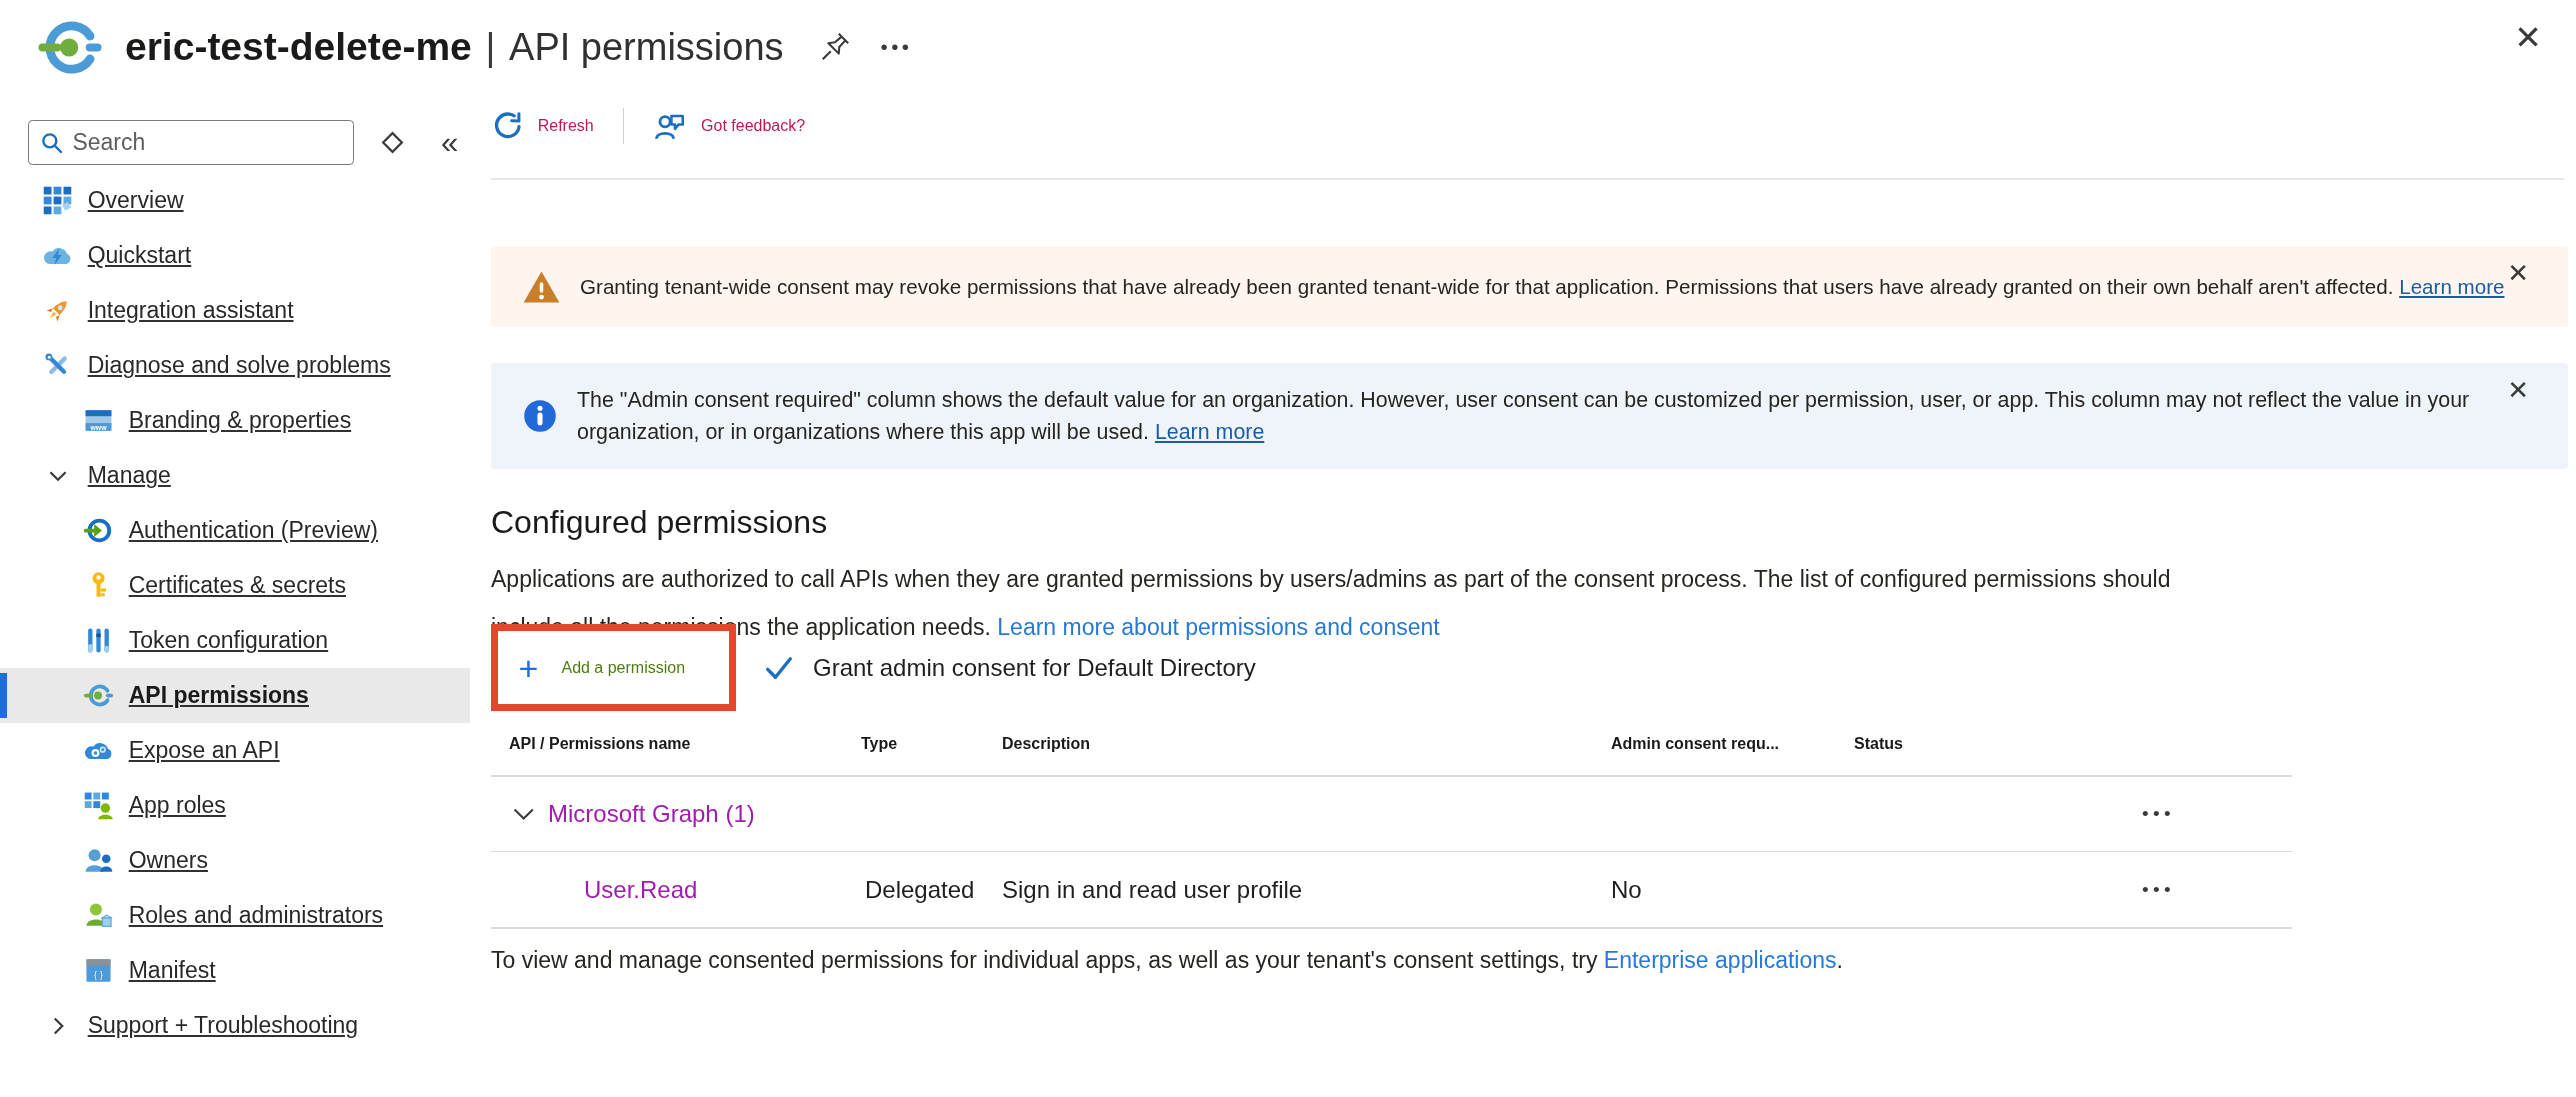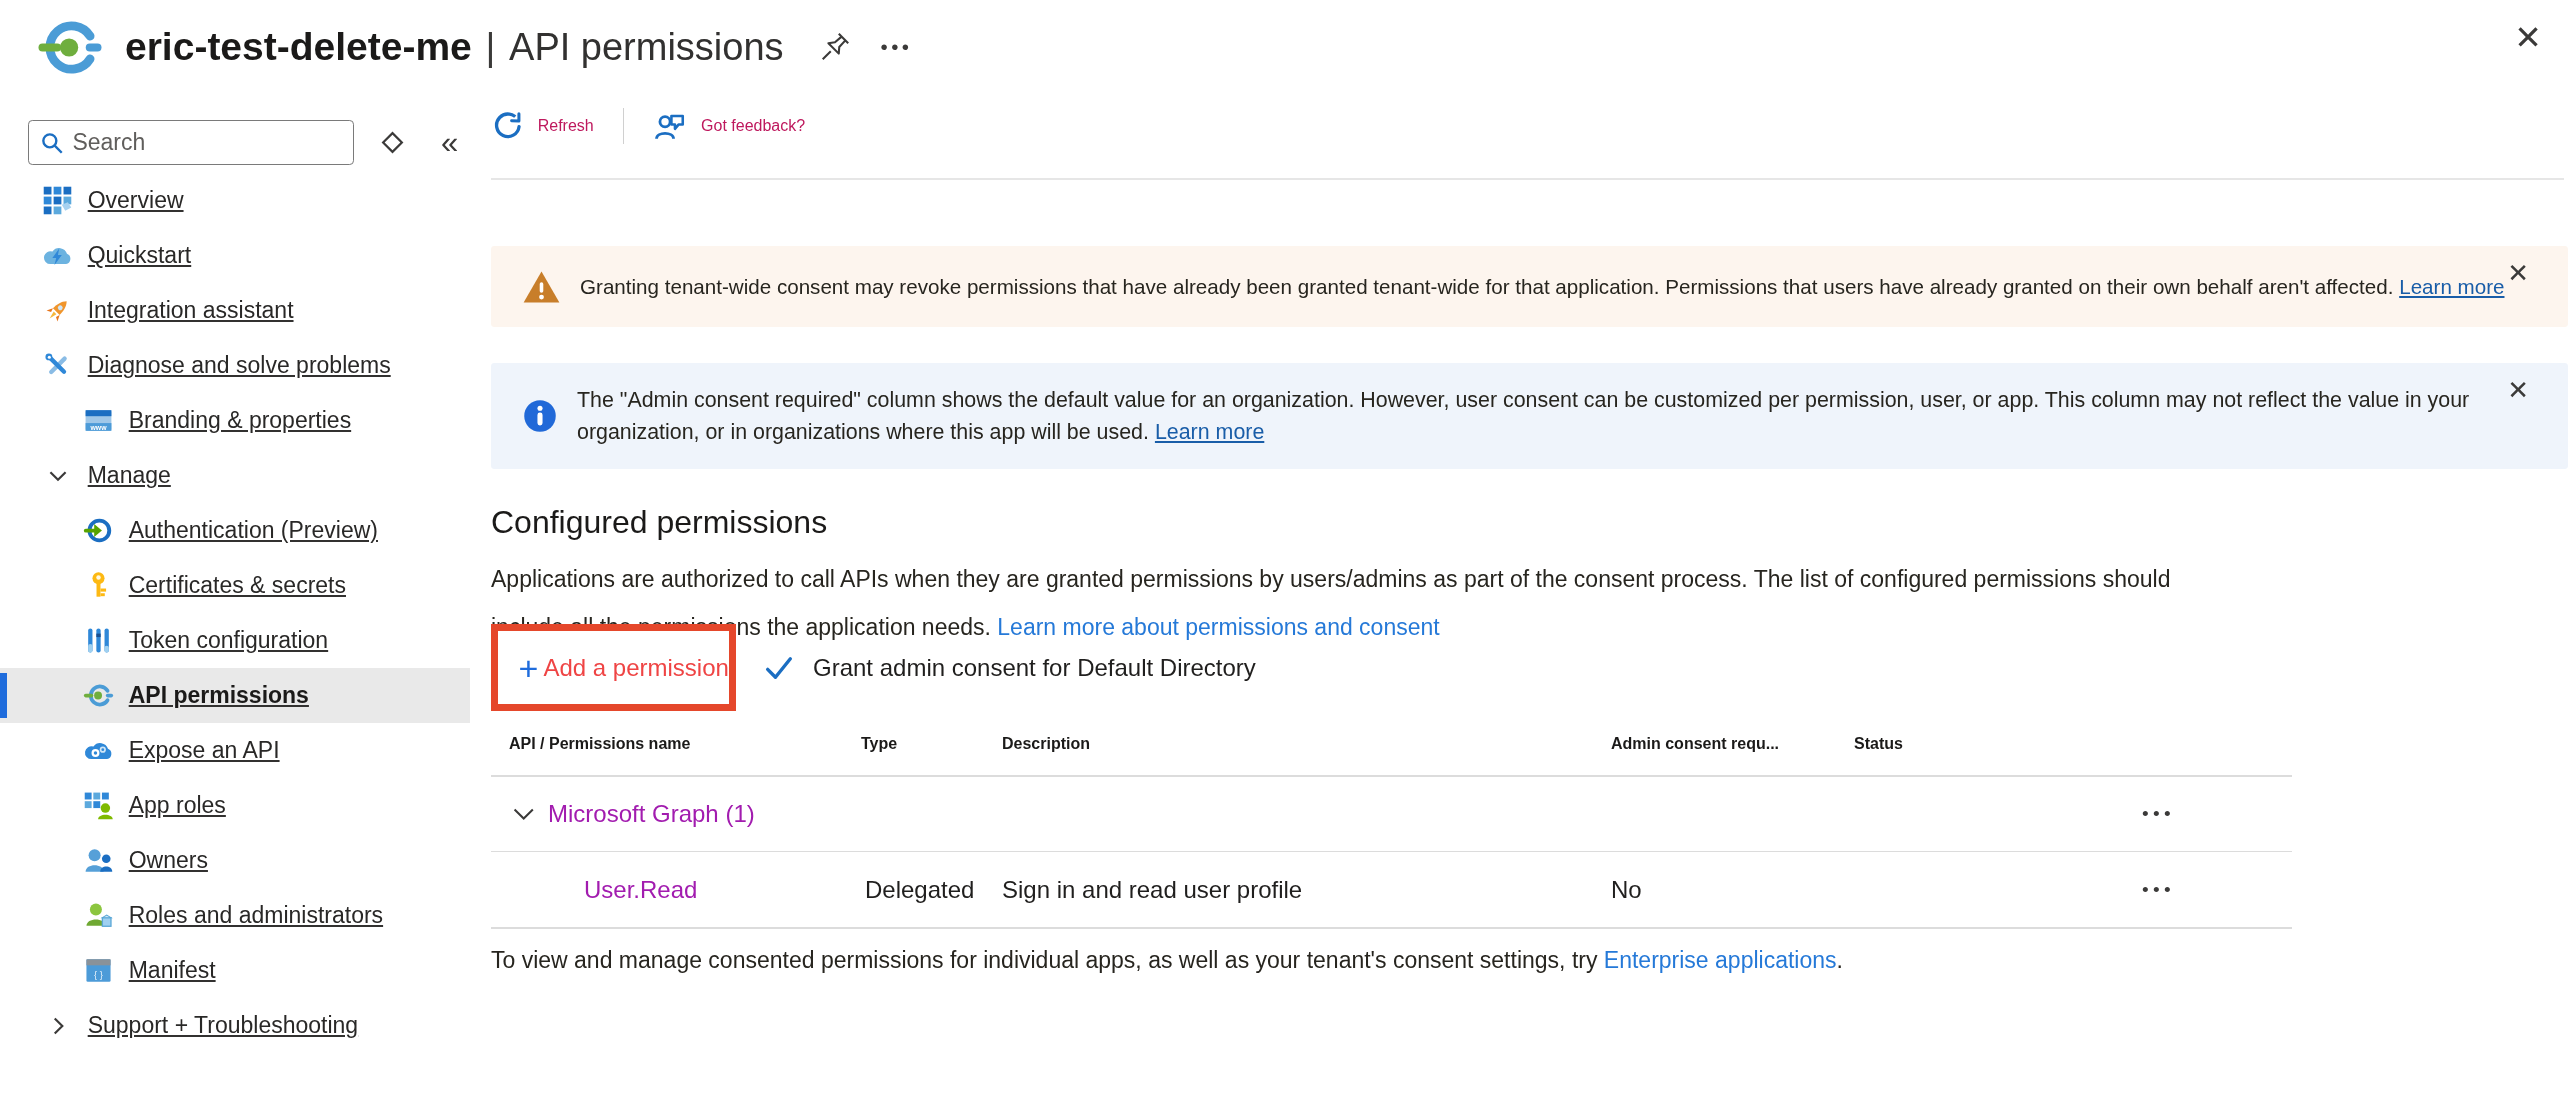--- a/index.html
+++ b/index.html
@@ -57,21 +57,21 @@
   .banner .b-close{position:absolute;right:39px;top:13.7px;font-size:26px;font-weight:300;color:#3b3a39;cursor:pointer;line-height:1;}
 
   .section-heading{position:absolute;left:0;top:410px;font-size:32px;font-weight:400;color:#1b1a19;}
   .section-desc{position:absolute;left:0;top:461px;width:1749px;font-size:23px;line-height:48px;color:#27251f;}
   .content-link{color:#2579d8;text-decoration:none;cursor:pointer;}
 
   .action-row{position:absolute;left:0;top:530px;height:87px;display:flex;align-items:center;}
   .add-perm{width:245px;height:87px;box-sizing:border-box;border:7.7px solid #e5472b;background:#fff;
             display:flex;align-items:center;cursor:pointer;}
   .add-perm .plus{margin-left:20.6px;font-size:34px;font-weight:300;color:#1f6cdc;line-height:1;}
-  .add-perm .lbl{margin-left:5px;font-size:24px;color:#ef4444;white-space:nowrap;}
+  .add-perm .lbl{margin-left:23px;font-size:16px;color:#4d7c0f;white-space:nowrap;}
   .grant-btn{margin-left:26px;display:flex;align-items:center;cursor:pointer;font-size:24px;color:#201f1e;white-space:nowrap;}
   .grant-btn .ic{margin-right:17px;display:flex;}
 
   .perm-table{position:absolute;left:0;top:636px;width:1801px;}
   .t-head{position:relative;height:45px;font-size:16px;font-weight:bold;color:#1b1a19;}
   .t-head span{position:absolute;top:5.1px;white-space:nowrap;}
   .th-name{left:18px;} .th-type{left:370px;} .th-desc{left:511px;} .th-admin{left:1120px;} .th-status{left:1363px;}
   .t-rule{height:1.7px;background:#dcdcdc;}
   .t-row{position:relative;font-size:24px;color:#201f1e;}
   .t-row.group{height:74px;}

